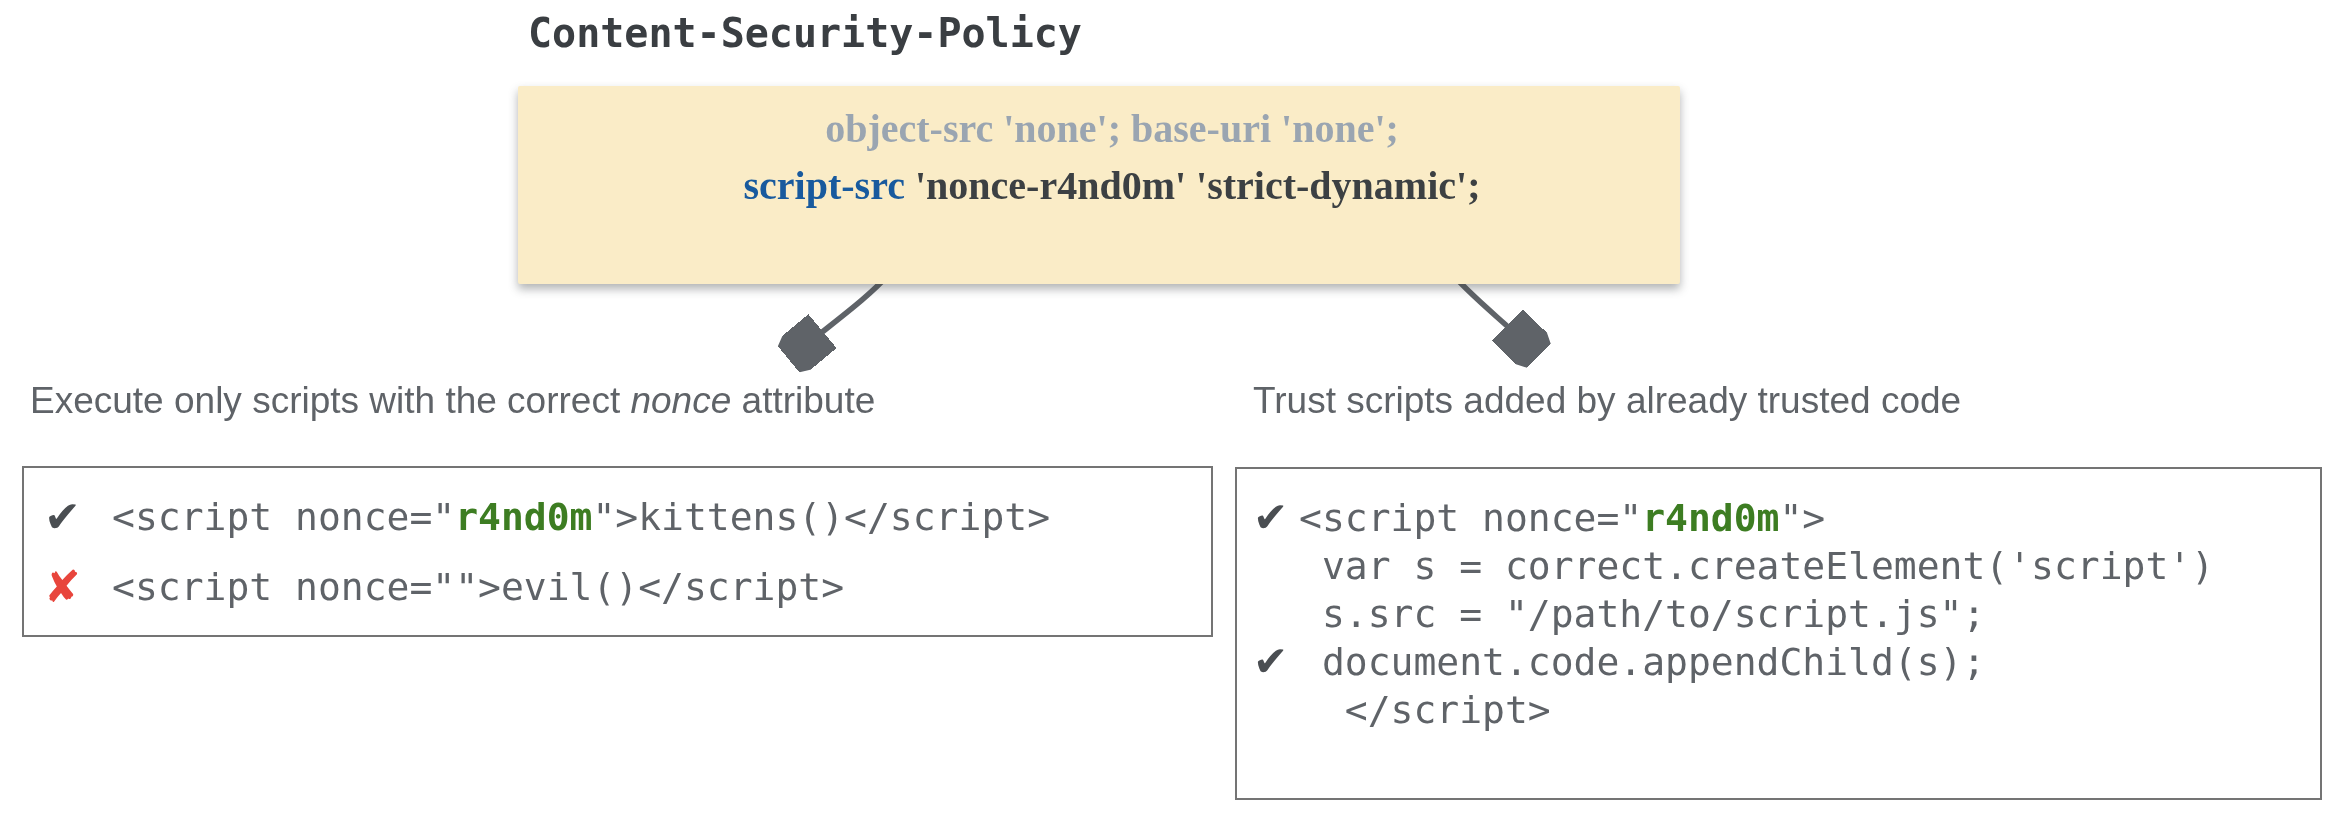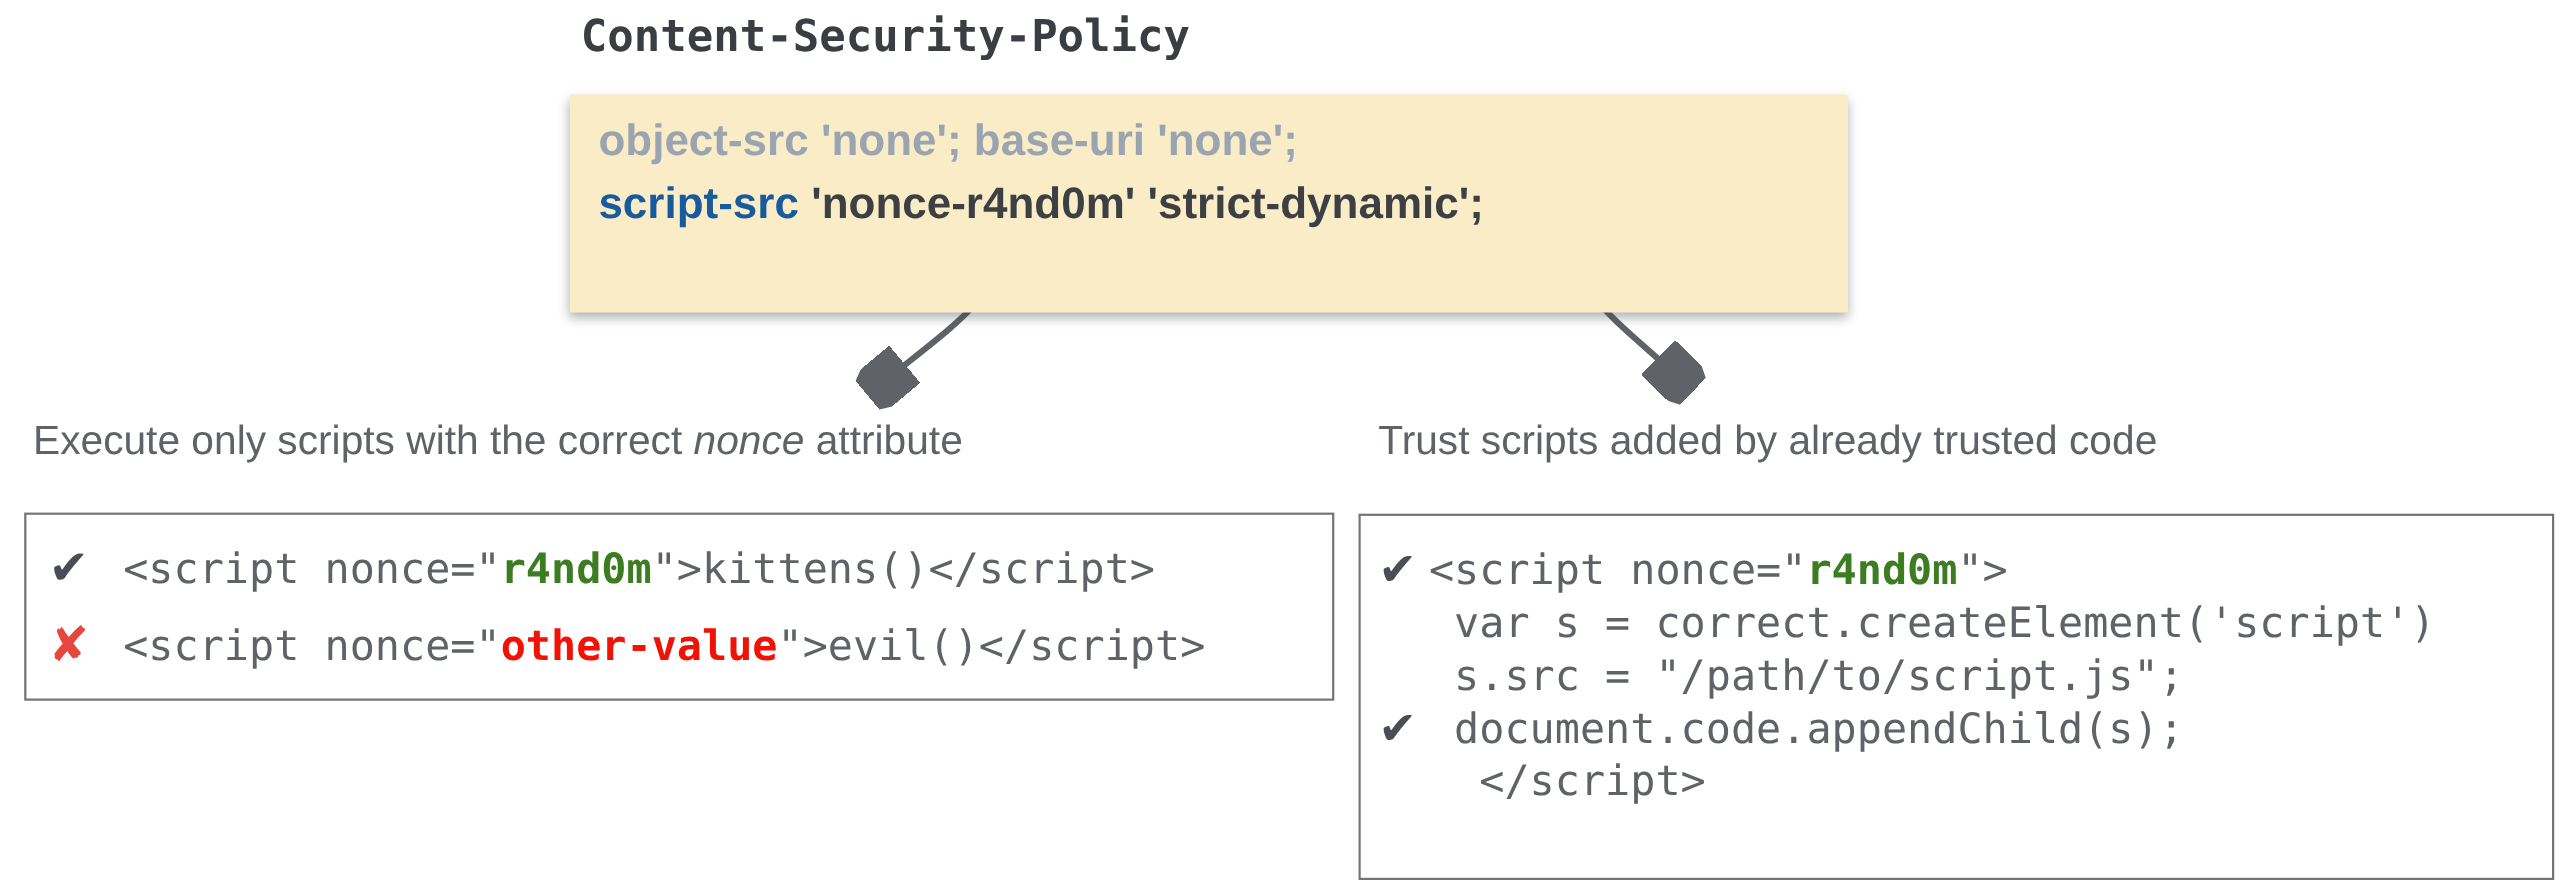--- a/index.html
+++ b/index.html
@@ -37,23 +37,24 @@
   }
   .policy-box{
     position:absolute;left:518px;top:86px;width:1162px;height:198px;
     box-sizing:border-box;
     background:var(--policy-bg);
     border-radius:2px;
     box-shadow:0 5px 10px rgba(60,64,67,0.40);
     padding:14px 0 0 26px;
   }
   .pline{
-    font-family:Liberation Sans, sans-serif;
+    font-family:Liberation Serif, serif;
     font-size:40px;font-weight:bold;line-height:57px;white-space:pre;
     color:var(--policy-dark);
+    text-align:center;
   }
   .pline.muted{color:var(--muted-directive);}
   .pline .directive{color:var(--script-src-blue);}
   .pline .values{color:var(--policy-dark);}
 
   .caption{
     position:absolute;top:380px;margin:0;
     font-size:37px;color:var(--caption-gray);white-space:pre;
   }
   .caption em{font-style:italic;}
@@ -116,21 +117,20 @@
   <div class="example-box left-box" id="left-box">
       <div class="code-row">
         <span class="icon-cell icon-check">✔</span>
         <span class="seg seg-code">&lt;script nonce="</span>
         <span class="seg seg-green">r4nd0m</span>
         <span class="seg seg-code">"&gt;kittens()&lt;/script&gt;</span>
       </div>
       <div class="code-row">
         <span class="icon-cell icon-cross">✘</span>
         <span class="seg seg-code">&lt;script nonce="</span>
-        <span class="seg seg-red">other-value</span>
         <span class="seg seg-code">"&gt;evil()&lt;/script&gt;</span>
       </div>
     </div>
 
   <div class="example-box right-box" id="right-box">
       <div class="code-row">
         <span class="icon-cell icon-check">✔</span>
         <span class="seg seg-code">&lt;script nonce="</span>
         <span class="seg seg-green">r4nd0m</span>
         <span class="seg seg-code">"&gt;</span>

